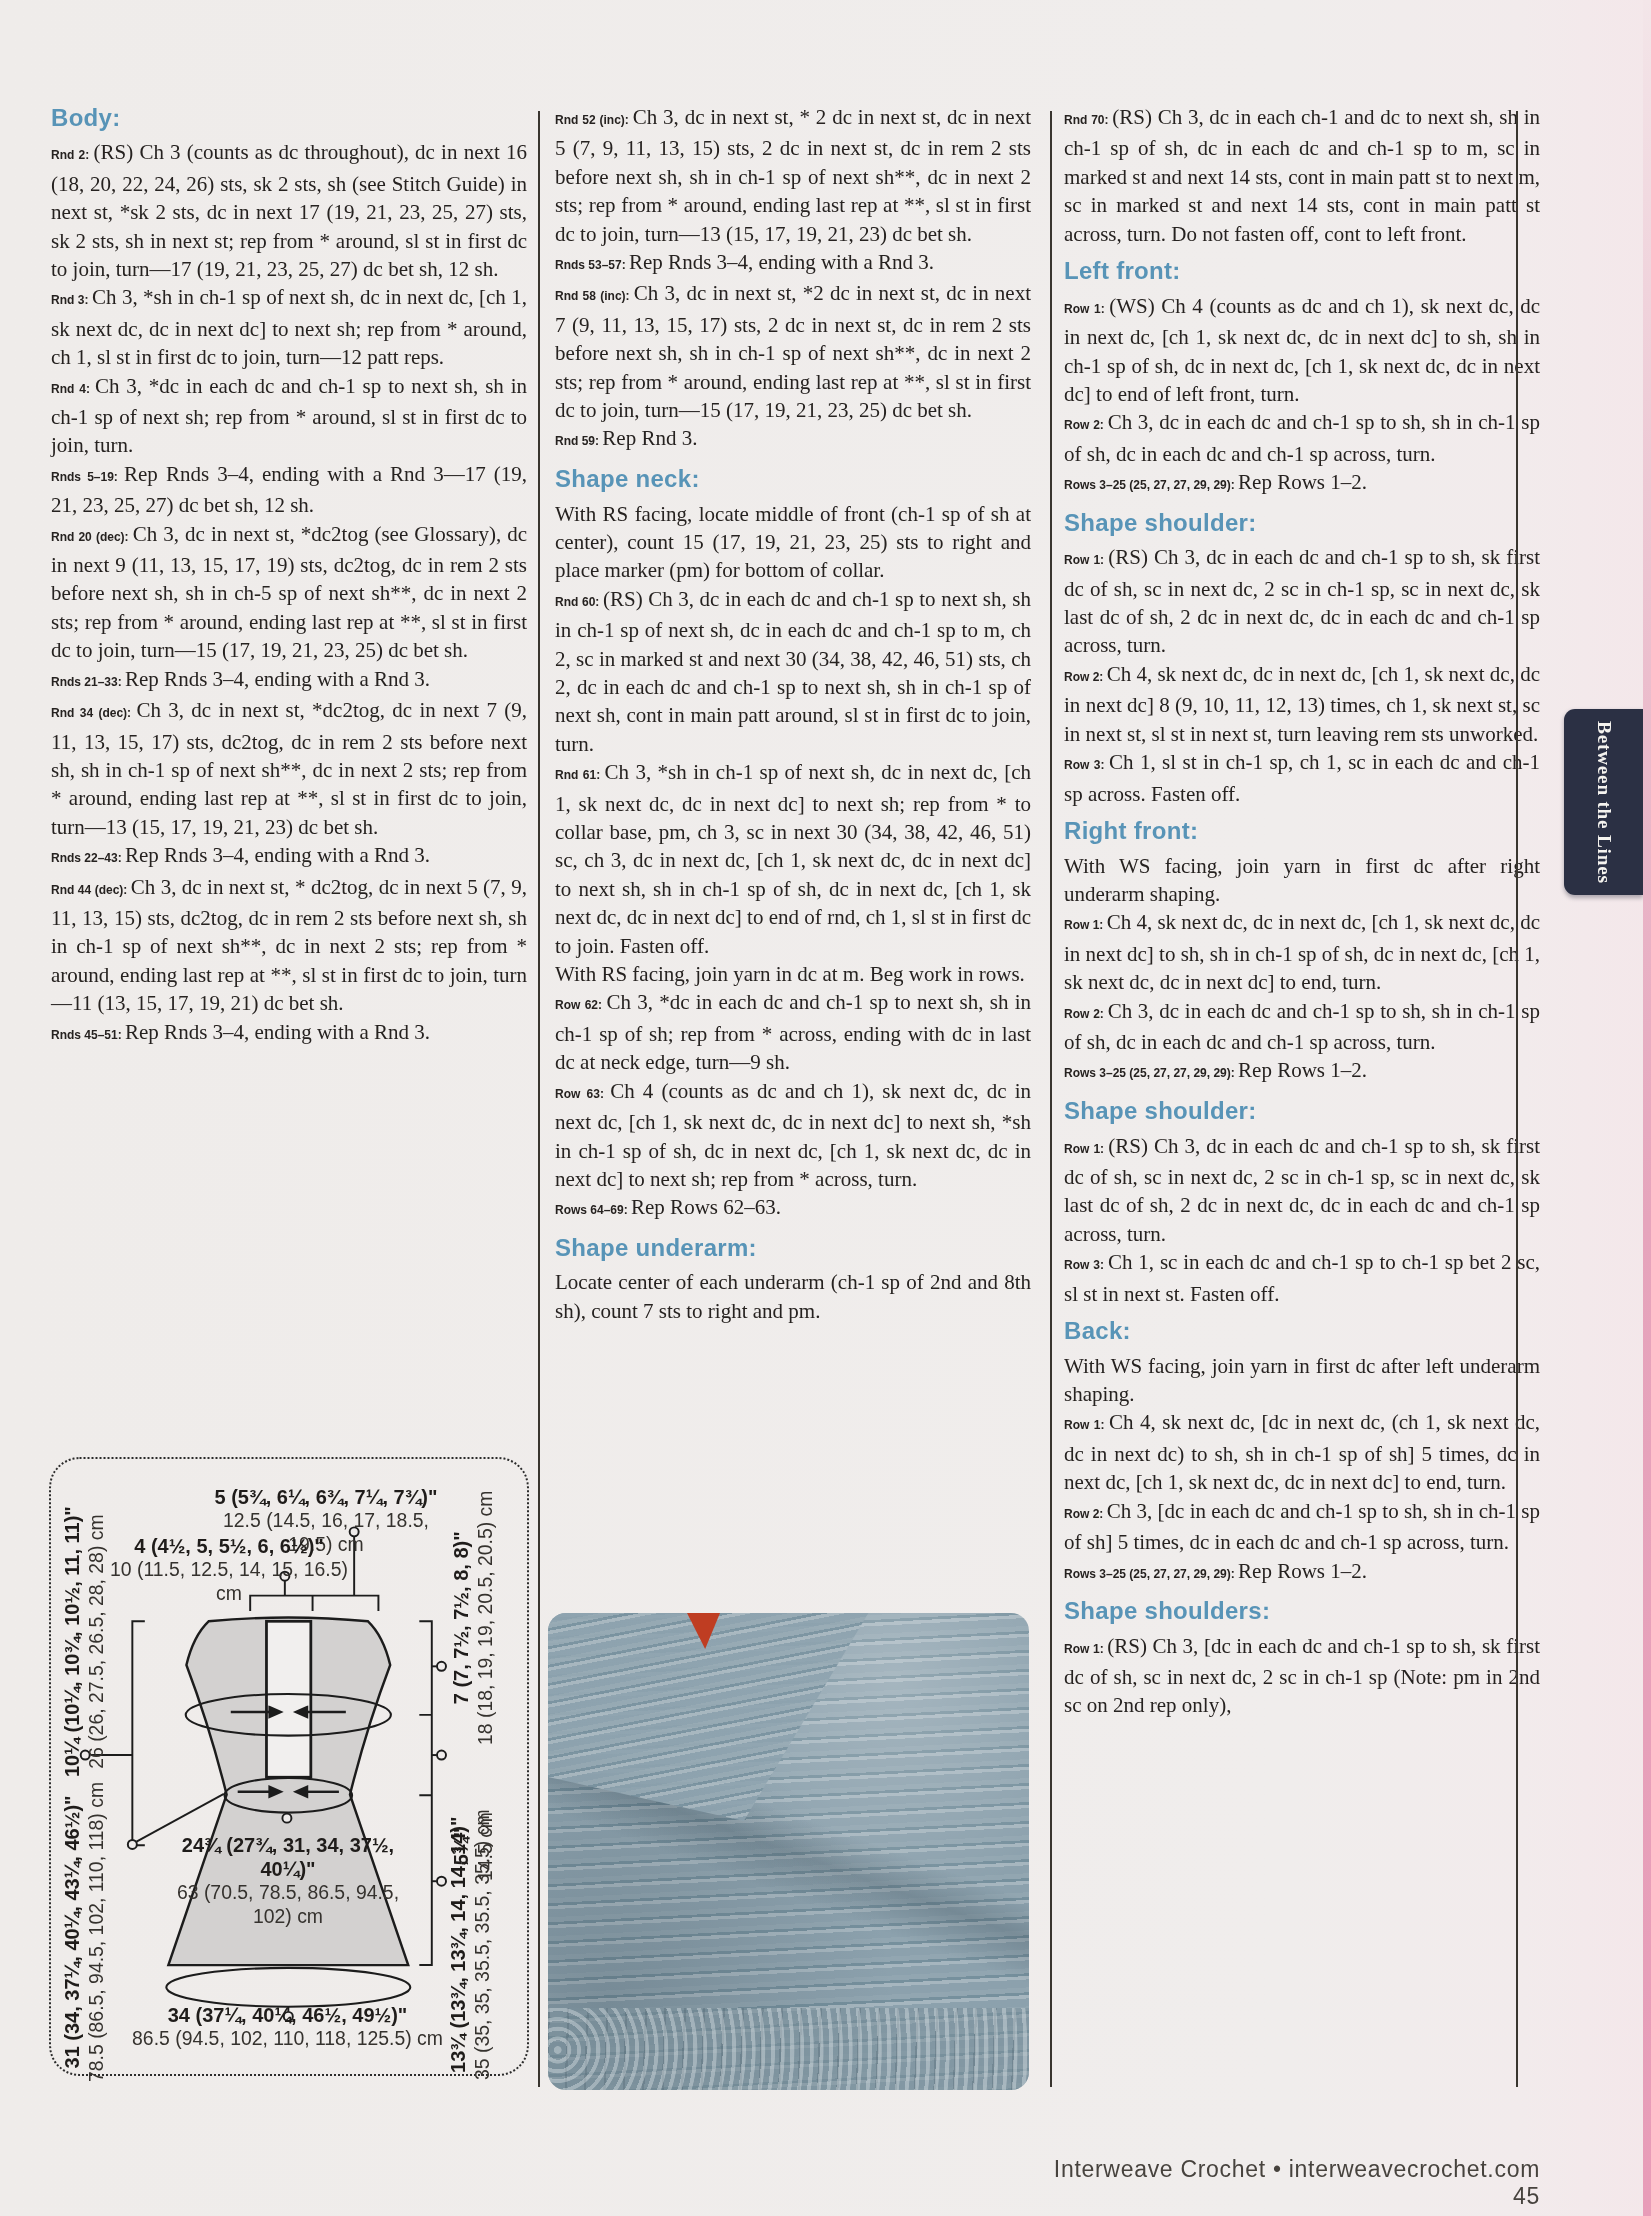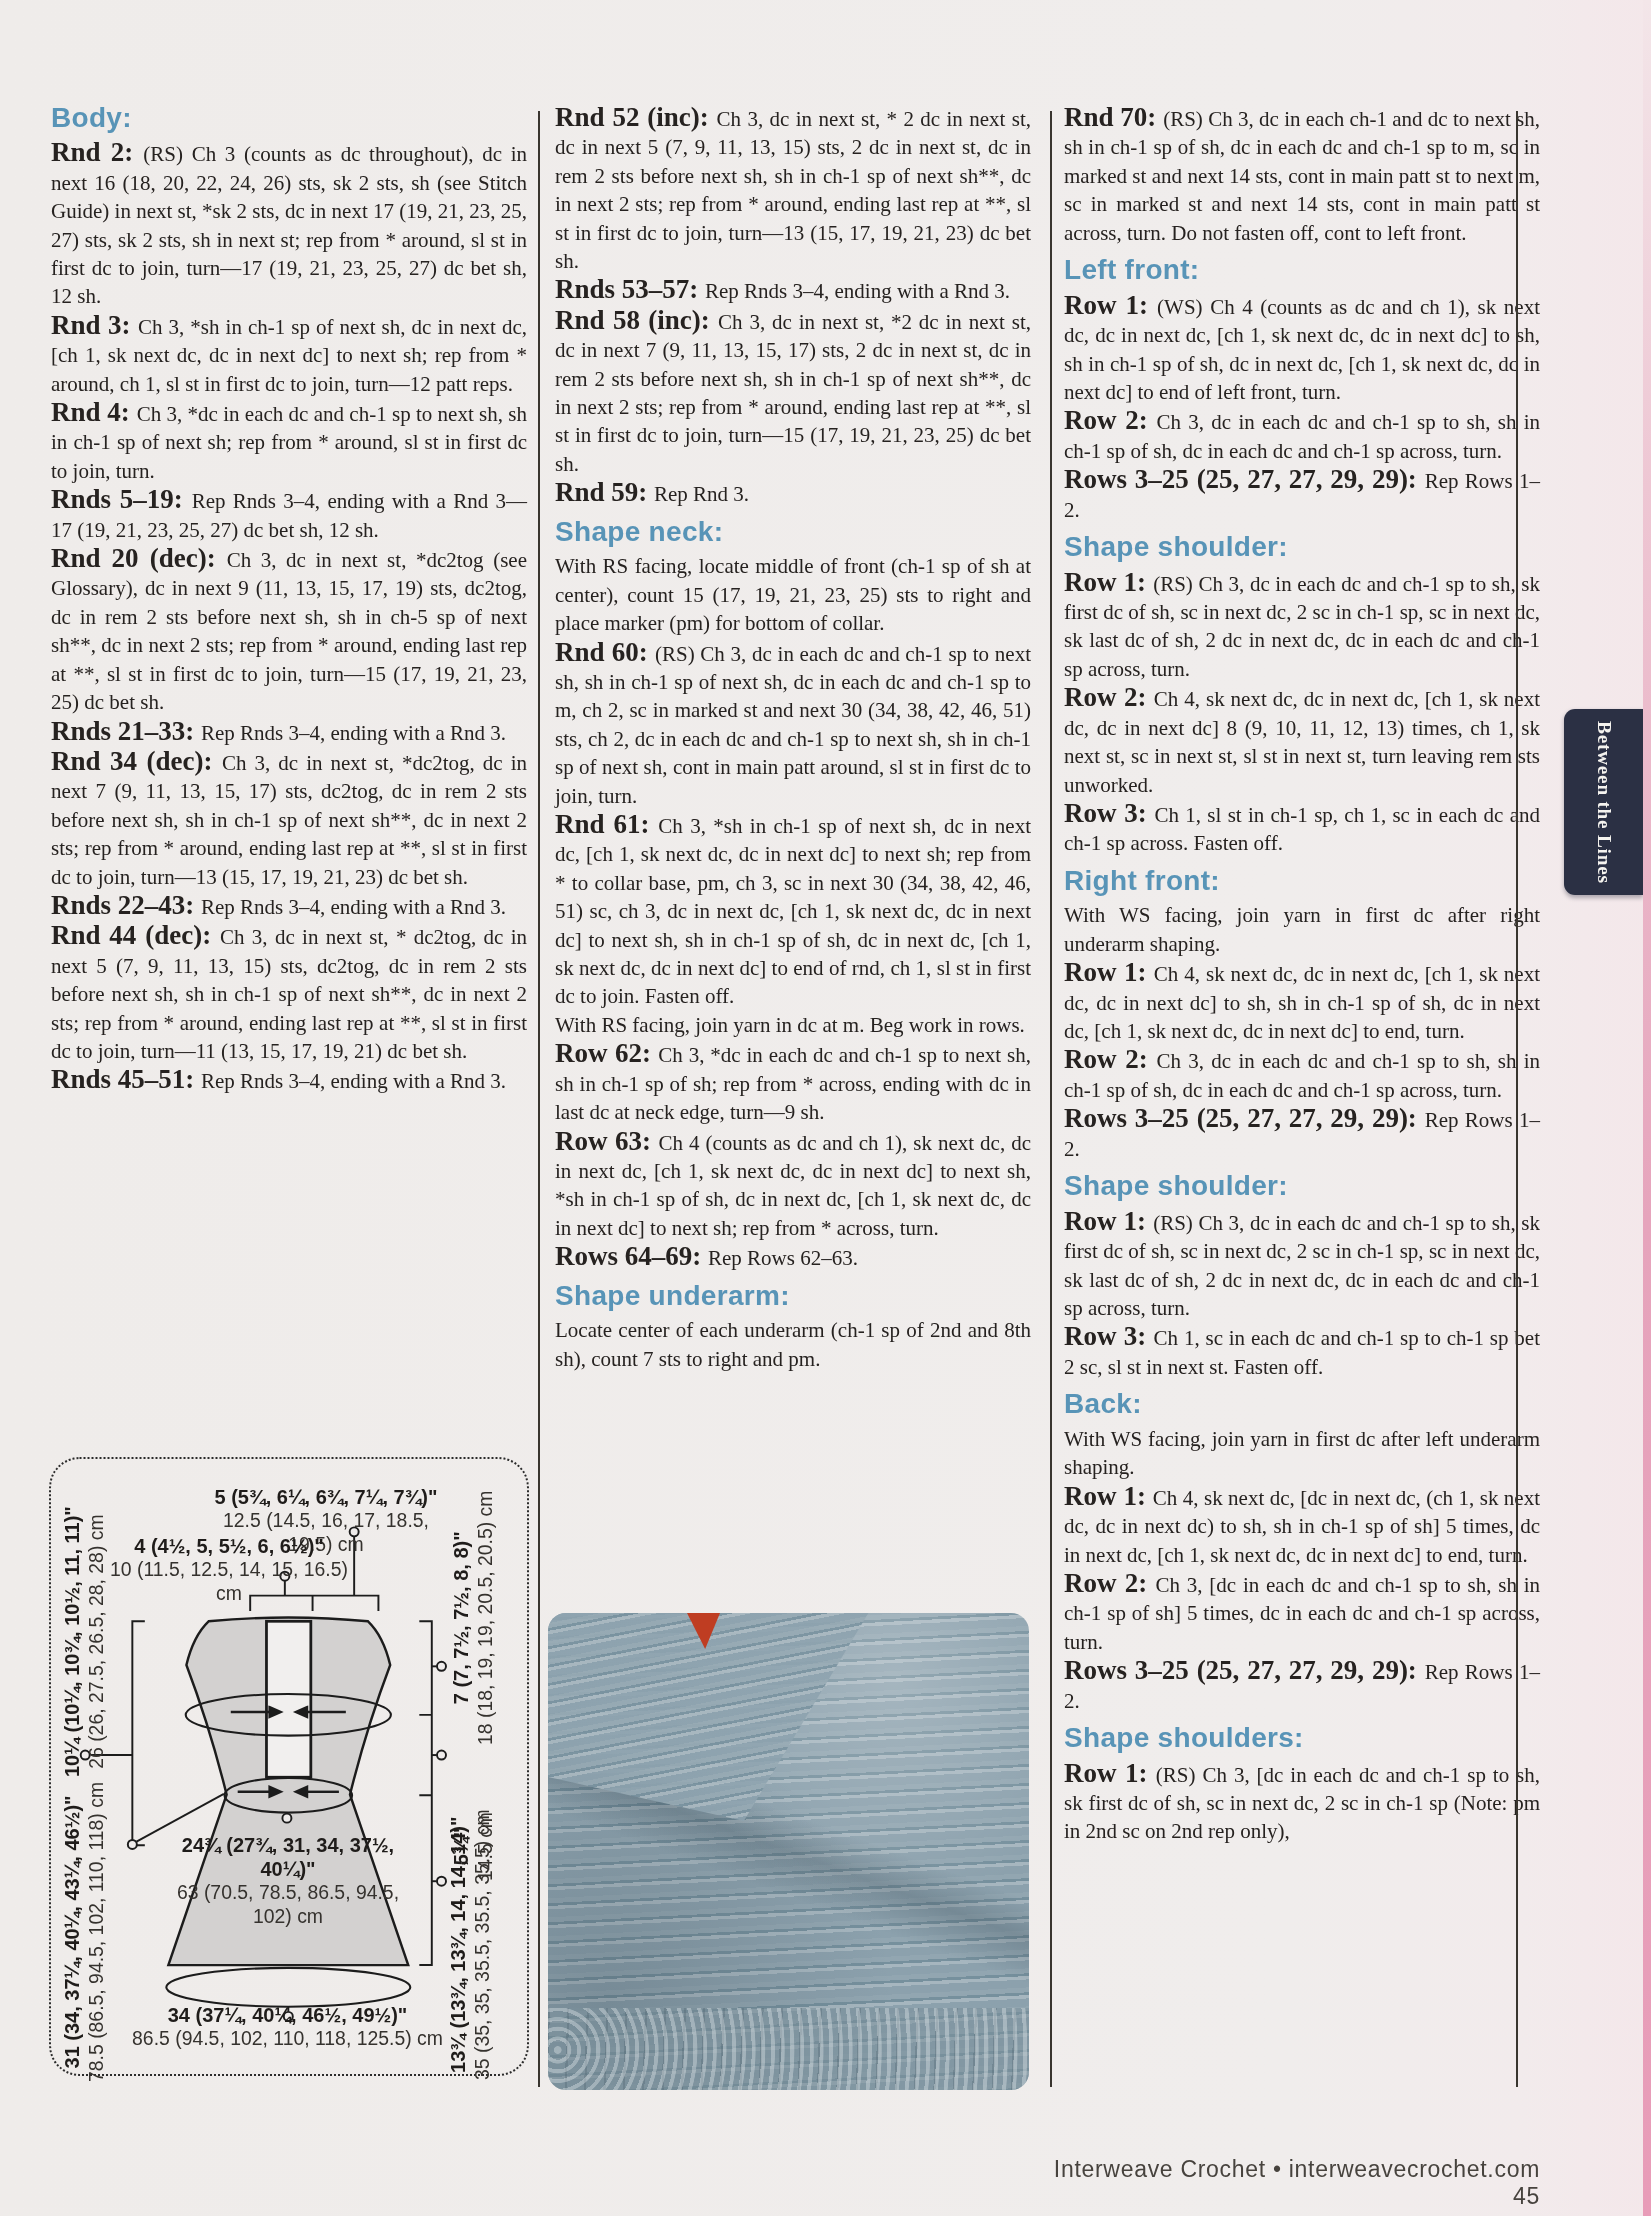--- a/index.html
+++ b/index.html
@@ -9,24 +9,24 @@
       linear-gradient(to right, #efecea 0%, #f0edec 78%, #f2ebec 92%, #f4e7ea 100%),
       #efecea;
     font-family:"Liberation Serif", serif;color:#262220;
   }
   
   .col{position:absolute;top:103px;width:476px;}
   #col-left{left:51px;}
   #col-mid{left:555px;}
   #col-right{left:1064px;}
   .para{margin:0;font-size:21px;line-height:28.4px;text-align:justify;}
-  .lbl{font-family:Liberation Serif, serif;font-weight:700;font-size:27px;}
+  .lbl{font-family:Liberation Sans, sans-serif;font-weight:700;font-size:12px;}
   .h{
     font-family:"Liberation Sans",sans-serif;font-weight:700;
-    font-size:28px;line-height:30.5px;color:#5894b7;letter-spacing:0.3px;
+    font-size:24px;line-height:30.5px;color:#5894b7;letter-spacing:0.3px;
     margin:8.3px 0 4.9px;
   }
   .col > :first-child{margin-top:0;}
   
   .vrule{position:absolute;top:111px;height:1976px;width:2.1px;background:#39352f;}
   
   #schem-box{
     position:absolute;left:49px;top:1457px;width:480px;height:619px;
     border:2.8px dotted #2b2b2b;border-radius:30.5px;box-sizing:border-box;
   }

